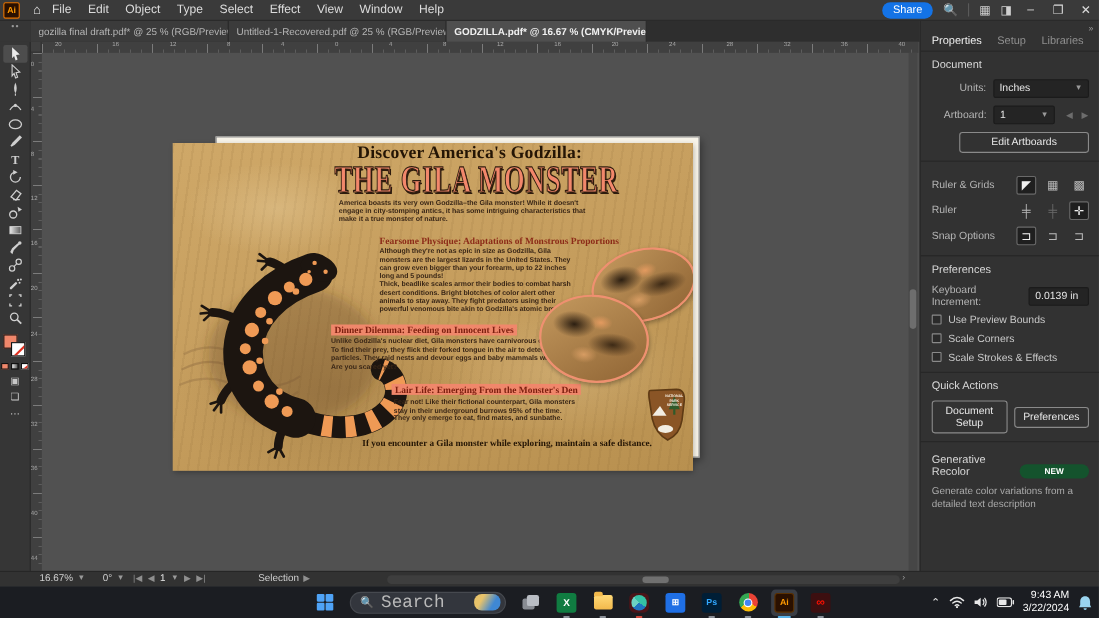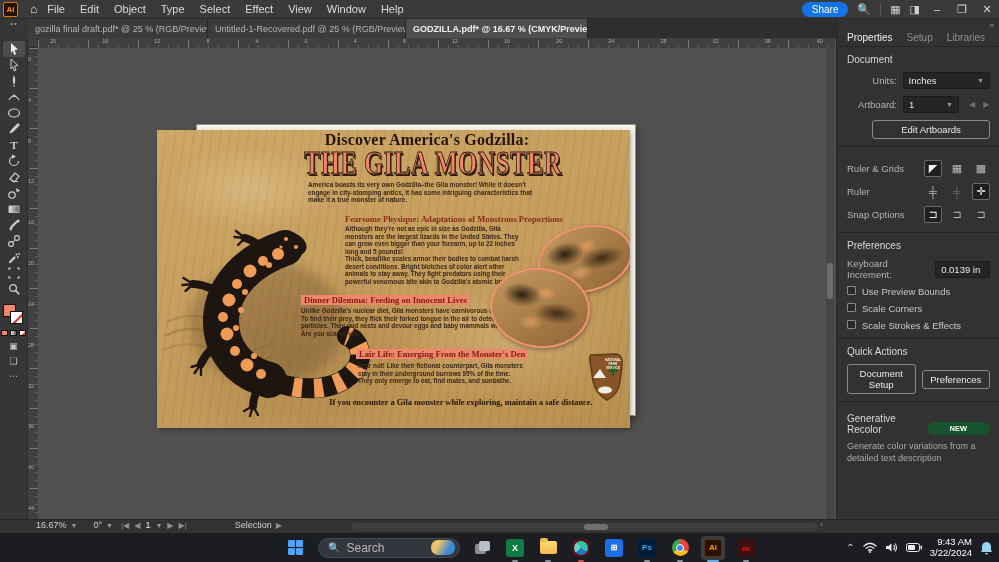--- a/index.html
+++ b/index.html
@@ -148,21 +148,21 @@
 
   
   #taskbar { left:0; top:533px; width:999px; height:29px; background:#1b1d22; display:flex;
              align-items:center; z-index:40;}
   .tb-start { margin-left:288px; width:16px; height:16px; display:grid; grid-template-columns:7px 7px;
               grid-template-rows:7px 7px; gap:1px;}
   .tb-start div { background:#4fa3f7; border-radius:1px;}
   .tb-search { margin-left:14px; width:142px; height:20px; background:#33363d; border:1px solid #46494f;
                border-radius:10px; display:flex; align-items:center; padding:0 4px 0 9px; gap:6px;}
   .tb-search .q { color:#cfcfcf; font-size:10px; }
-  .tb-search .ph { color:#b9b9b9; font-size:12px; flex:1;}
+  .tb-search .ph { color:#b9b9b9; font-size:16px; flex:1;font-family:Liberation Mono, monospace;}
   .sh-ic { width:24px; height:15px; border-radius:7px;
            background:linear-gradient(120deg,#e8c36a 30%,#3f88d4 70%); }
   .tb-apps { display:flex; align-items:center; gap:9px; margin-left:10px;}
   .tb-app { position:relative; width:24px; height:24px; display:flex; align-items:center;
             justify-content:center; border-radius:4px;}
   .tb-app .dash { position:absolute; bottom:-2px; left:9px; width:6px; height:2px; background:#8a8f97;
                   border-radius:1px;}
   .tb-app.active { background:#3a3d44; }
   .tb-app.active .dash { background:#5ab3e8; width:12px; left:6px;}
   .appic { width:18px; height:18px; border-radius:3px; display:flex; align-items:center;

